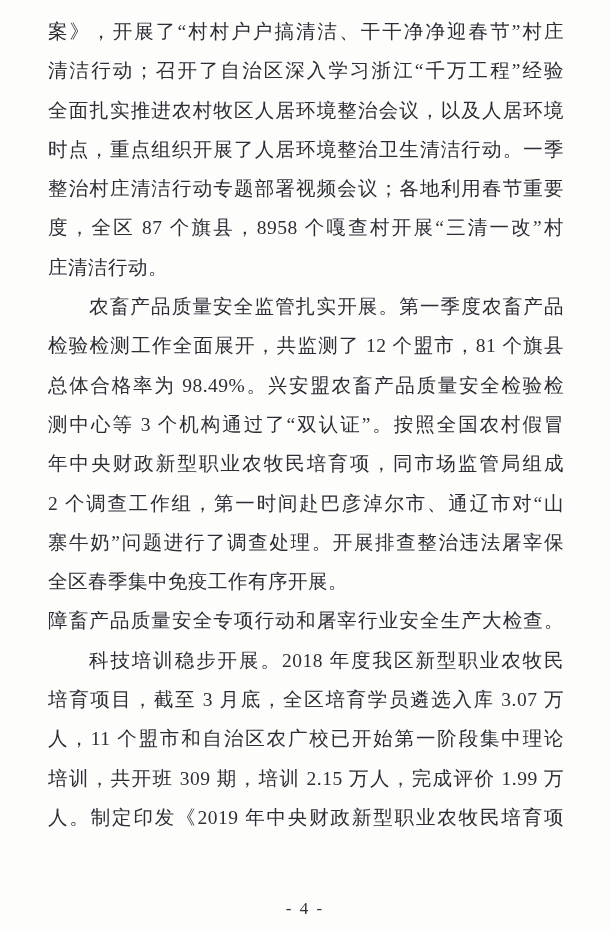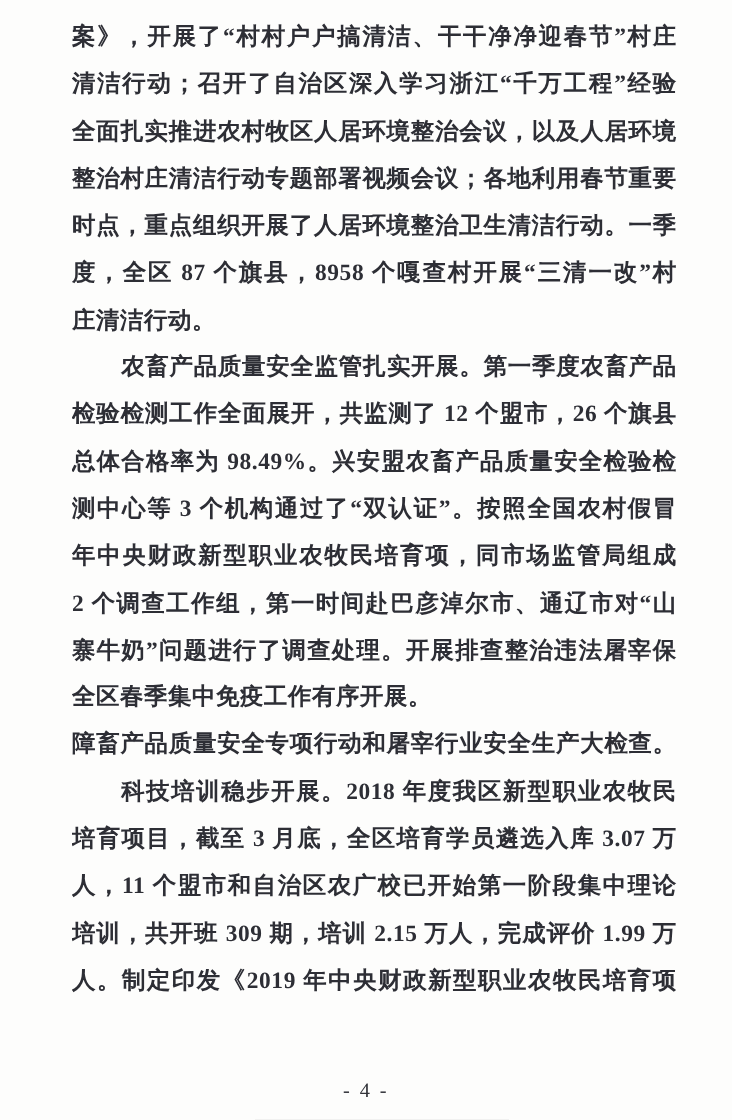--- a/index.html
+++ b/index.html
@@ -9,24 +9,23 @@
     height: 933px;
     margin: 0 auto;
     background: #fdfdfc;
     font-family: "Liberation Serif", "DejaVu Serif", serif;
     color: #2d2e35;
     overflow: hidden;
     box-sizing: border-box;
   }
   .textblock {
     position: absolute;
-    left: 60px;
+    left: 48px;
     right: 46px;
     top: 12px;
-    font-weight: bold;
   }
   .line {
     font-size: 19.5px;
     height: 39.3px;
     line-height: 39.3px;
     letter-spacing: 0.5px;
     text-align: justify;
     text-align-last: justify;
     overflow: hidden;
     white-space: nowrap;
@@ -50,26 +49,26 @@
   }
 </style>
 </head>
 <body>
 
 <div class="page">
   <div class="textblock">
     <div class="line">案》，开展了“村村户户搞清洁、干干净净迎春节”村庄</div>
     <div class="line">清洁行动；召开了自治区深入学习浙江“千万工程”经验</div>
     <div class="line">全面扎实推进农村牧区人居环境整治会议，以及人居环境</div>
+    <div class="line">时点，重点组织开展了人居环境整治卫生清洁行动。一季</div>
     <div class="line">整治村庄清洁行动专题部署视频会议；各地利用春节重要</div>
-    <div class="line">时点，重点组织开展了人居环境整治卫生清洁行动。一季</div>
     <div class="line">度，全区 87 个旗县，8958 个嘎查村开展“三清一改”村</div>
     <div class="line para-end">庄清洁行动。</div>
     <div class="line indent">农畜产品质量安全监管扎实开展。第一季度农畜产品</div>
-    <div class="line">检验检测工作全面展开，共监测了 12 个盟市，26 个旗县</div>
+    <div class="line">检验检测工作全面展开，共监测了 12 个盟市，81 个旗县</div>
     <div class="line">总体合格率为 98.49%。兴安盟农畜产品质量安全检验检</div>
     <div class="line">测中心等 3 个机构通过了“双认证”。按照全国农村假冒</div>
     <div class="line">年中央财政新型职业农牧民培育项，同市场监管局组成</div>
     <div class="line">2 个调查工作组，第一时间赴巴彦淖尔市、通辽市对“山</div>
     <div class="line">寨牛奶”问题进行了调查处理。开展排查整治违法屠宰保</div>
     <div class="line para-end">全区春季集中免疫工作有序开展。</div>
     <div class="line">障畜产品质量安全专项行动和屠宰行业安全生产大检查。</div>
     <div class="line indent">科技培训稳步开展。2018 年度我区新型职业农牧民</div>
     <div class="line">培育项目，截至 3 月底，全区培育学员遴选入库 3.07 万</div>
     <div class="line">人，11 个盟市和自治区农广校已开始第一阶段集中理论</div>

